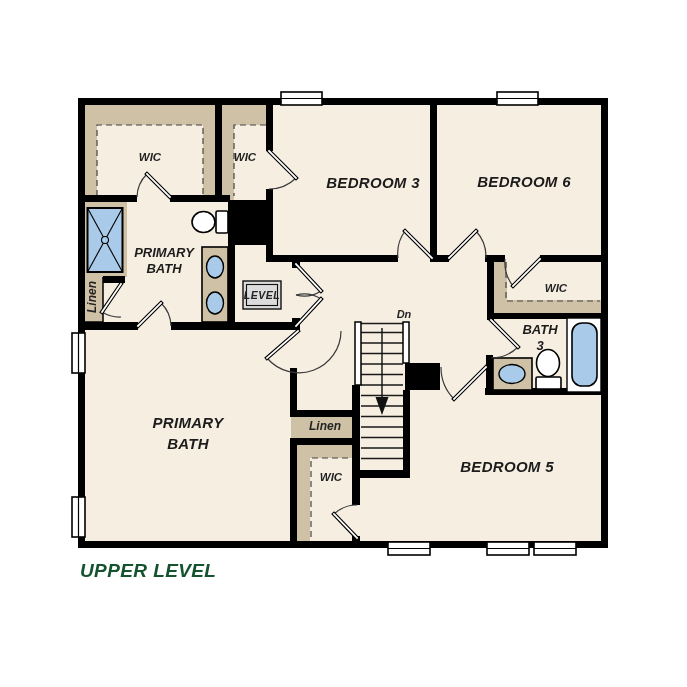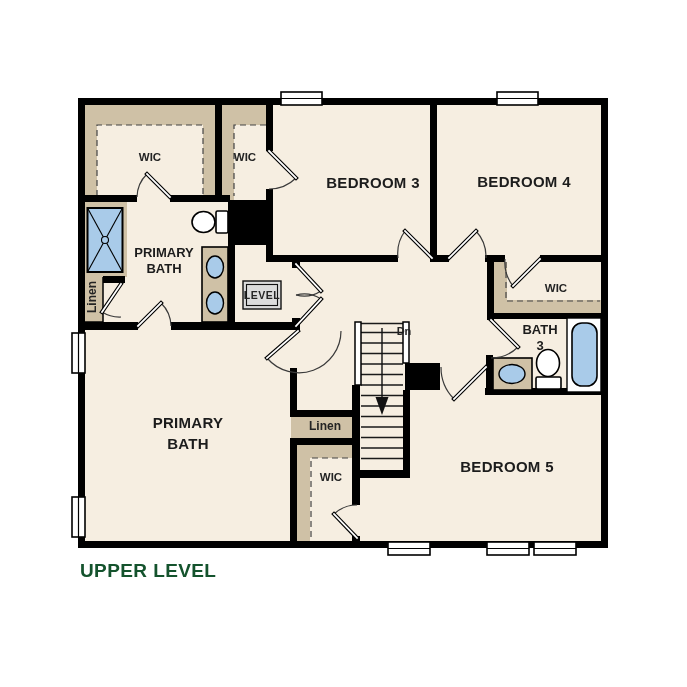--- a/index.html
+++ b/index.html
@@ -1,17 +1,17 @@
 <!DOCTYPE html>
 <html><head>
 <meta charset="utf-8">
 <style>
   html,body{margin:0;padding:0;background:#ffffff;}
   #stage{position:relative;width:687px;height:605px;background:#ffffff;overflow:hidden;
-         font-family:"Liberation Sans",sans-serif;}
+         font-family:"Liberation Sans",sans-serif;font-style:italic;}
   #stage svg{position:absolute;left:0;top:0;}
   .lbl{position:absolute;transform:translate(-50%,-50%);font-weight:700;color:#1c1c1c;
        white-space:nowrap;text-align:center;line-height:1.15;}
   .lbl.rot{transform:translate(-50%,-50%) rotate(-90deg);}
   .room{font-size:15px;letter-spacing:.3px;}
   .room2{font-size:15px;line-height:21px;letter-spacing:.3px;}
   .bath2{font-size:13px;line-height:16px;}
   .wic{font-size:11.5px;font-weight:700;color:#242424;}
   .linen{font-size:12px;font-weight:700;color:#242424;}
   .furn{font-size:10.5px;font-weight:700;letter-spacing:.5px;color:#242424;}
@@ -194,28 +194,28 @@
       <line x1="534" y1="548.5" x2="576" y2="548.5"></line>
       <line x1="78.5" y1="333" x2="78.5" y2="373"></line>
       <line x1="78.5" y1="497" x2="78.5" y2="537"></line>
     </g>
   </g>
 </svg>
 
 <div class="lbl wic" style="left:150px;top:158px;">WIC</div>
 <div class="lbl wic" style="left:245px;top:158px;">WIC</div>
 <div class="lbl room" style="left:357px;top:183px;margin-left:16px;">BEDROOM 3</div>
-<div class="lbl room" style="left:524px;top:182px;">BEDROOM 4</div>
+<div class="lbl room" style="left:524px;top:182px;">BEDROOM 6</div>
 <div class="lbl bath2" style="left:164px;top:261px;">
   <div>PRIMARY</div>
   <div>BATH</div>
 </div>
 <div class="lbl rot linen" style="left:93px;top:297px;">Linen</div>
 <div class="lbl furn" style="left:262px;top:295px;">LEVEL</div>
-<div class="lbl dn" style="left:380px;top:331px;padding-left:48px;">Dn</div>
+<div class="lbl dn" style="left:380px;top:314px;padding-left:48px;">Dn</div>
 <div class="lbl wic" style="left:556px;top:289px;">WIC</div>
 <div class="lbl bath2" style="left:540px;top:338px;">
   <div>BATH</div>
   <div>3</div>
 </div>
 <div class="lbl room2" style="left:188px;top:433px;">
   <div>PRIMARY</div>
   <div>BATH</div>
 </div>
 <div class="lbl linen" style="left:325px;top:427px;">Linen</div>

